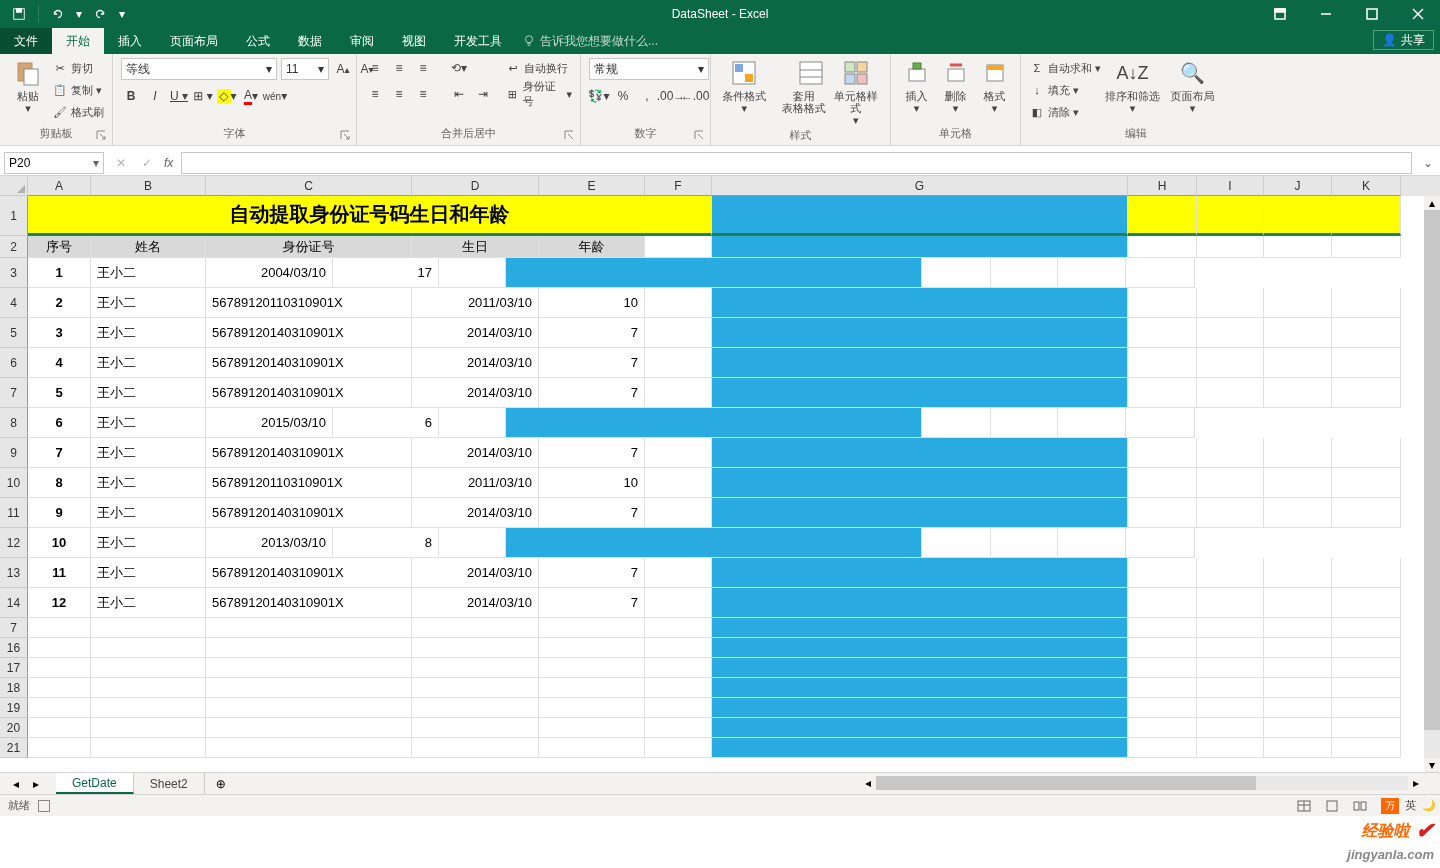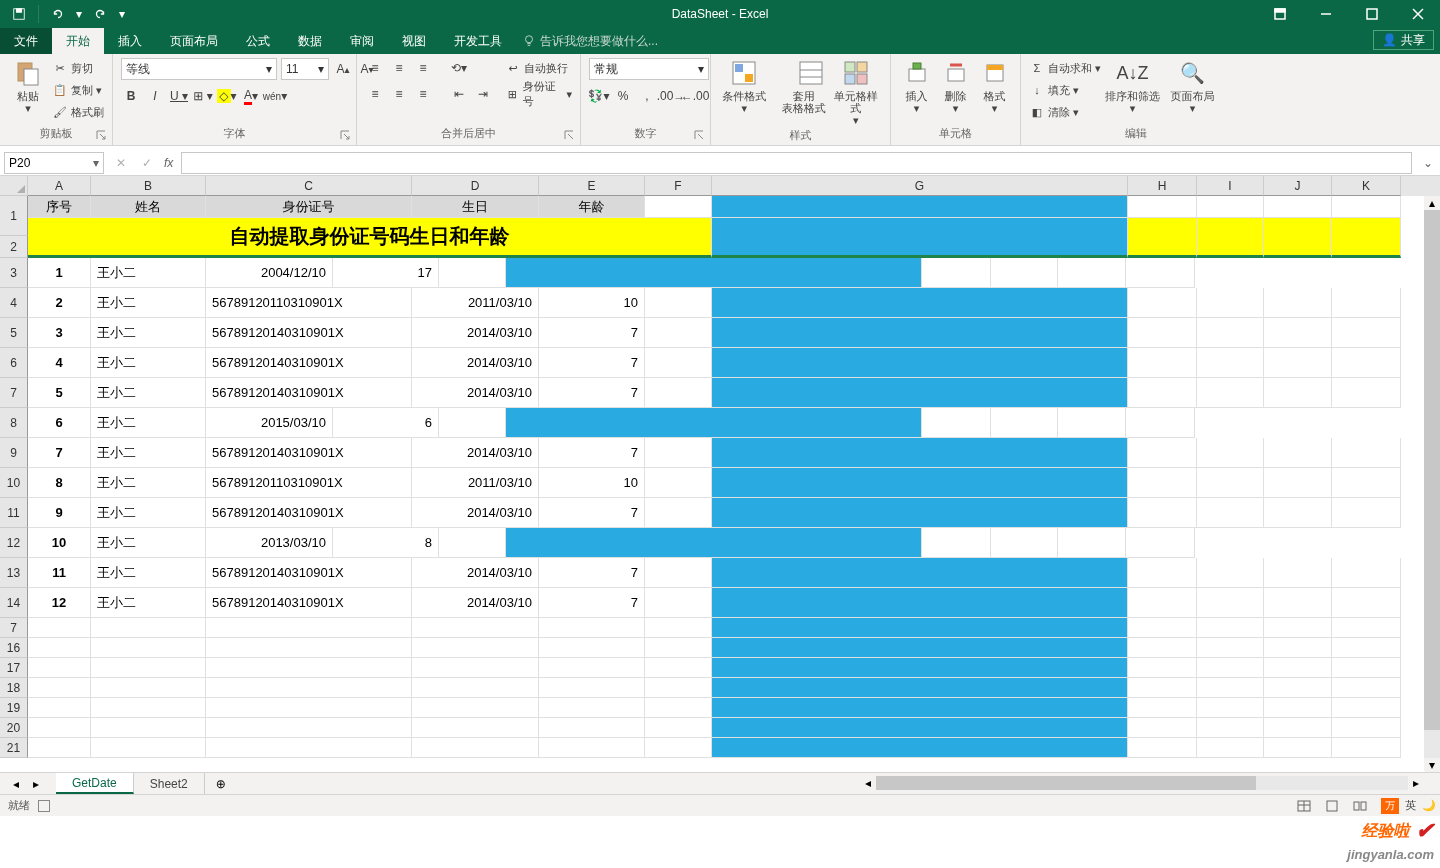--- a/index.html
+++ b/index.html
@@ -414,44 +414,44 @@
         <div class="row-h" style="height: 20px;">7</div>
         <div class="row-h" style="height: 20px;">16</div>
         <div class="row-h" style="height: 20px;">17</div>
         <div class="row-h" style="height: 20px;">18</div>
         <div class="row-h" style="height: 20px;">19</div>
         <div class="row-h" style="height: 20px;">20</div>
         <div class="row-h" style="height: 20px;">21</div>
       </div>
     <div class="cells" id="cells-container">
     <div class="cell-row">
+          <div class="cell title-cell" style="width: 684px; height: 40px;">自动提取身份证号码生日和年龄</div>
+          <div class="cell title-cell-blank blue-cell" style="width: 416px; height: 40px;"></div>
+          <div class="cell title-cell-blank" style="width: 69px; height: 40px;"></div>
+          <div class="cell title-cell-blank" style="width: 67px; height: 40px;"></div>
+          <div class="cell title-cell-blank" style="width: 68px; height: 40px;"></div>
+          <div class="cell title-cell-blank" style="width: 69px; height: 40px;"></div>
+        </div>
+        <div class="cell-row">
           <div class="cell header-cell" style="width: 63px; height: 22px;">序号</div>
           <div class="cell header-cell" style="width: 115px; height: 22px;">姓名</div>
           <div class="cell header-cell" style="width: 206px; height: 22px;">身份证号</div>
           <div class="cell header-cell" style="width: 127px; height: 22px;">生日</div>
           <div class="cell header-cell" style="width: 106px; height: 22px;">年龄</div>
           <div class="cell " style="width: 67px; height: 22px;"></div>
           <div class="cell blue-cell" style="width: 416px; height: 22px;"></div>
           <div class="cell " style="width: 69px; height: 22px;"></div>
           <div class="cell " style="width: 67px; height: 22px;"></div>
           <div class="cell " style="width: 68px; height: 22px;"></div>
           <div class="cell " style="width: 69px; height: 22px;"></div>
         </div>
         <div class="cell-row">
-          <div class="cell title-cell" style="width: 684px; height: 40px;">自动提取身份证号码生日和年龄</div>
-          <div class="cell title-cell-blank blue-cell" style="width: 416px; height: 40px;"></div>
-          <div class="cell title-cell-blank" style="width: 69px; height: 40px;"></div>
-          <div class="cell title-cell-blank" style="width: 67px; height: 40px;"></div>
-          <div class="cell title-cell-blank" style="width: 68px; height: 40px;"></div>
-          <div class="cell title-cell-blank" style="width: 69px; height: 40px;"></div>
-        </div>
-        <div class="cell-row">
           <div class="cell center bold" style="width: 63px; height: 30px;">1</div>
           <div class="cell left" style="width: 115px; height: 30px;">王小二</div>
-          <div class="cell right" style="width: 127px; height: 30px;">2004/12/10</div>
+          <div class="cell right" style="width: 127px; height: 30px;">2004/03/10</div>
           <div class="cell right" style="width: 106px; height: 30px;">17</div>
           <div class="cell " style="width: 67px; height: 30px;"></div>
           <div class="cell blue-cell" style="width: 416px; height: 30px;"></div>
           <div class="cell " style="width: 69px; height: 30px;"></div>
           <div class="cell " style="width: 67px; height: 30px;"></div>
           <div class="cell " style="width: 68px; height: 30px;"></div>
           <div class="cell " style="width: 69px; height: 30px;"></div>
         </div>
         <div class="cell-row">
           <div class="cell center bold" style="width: 63px; height: 30px;">2</div>

